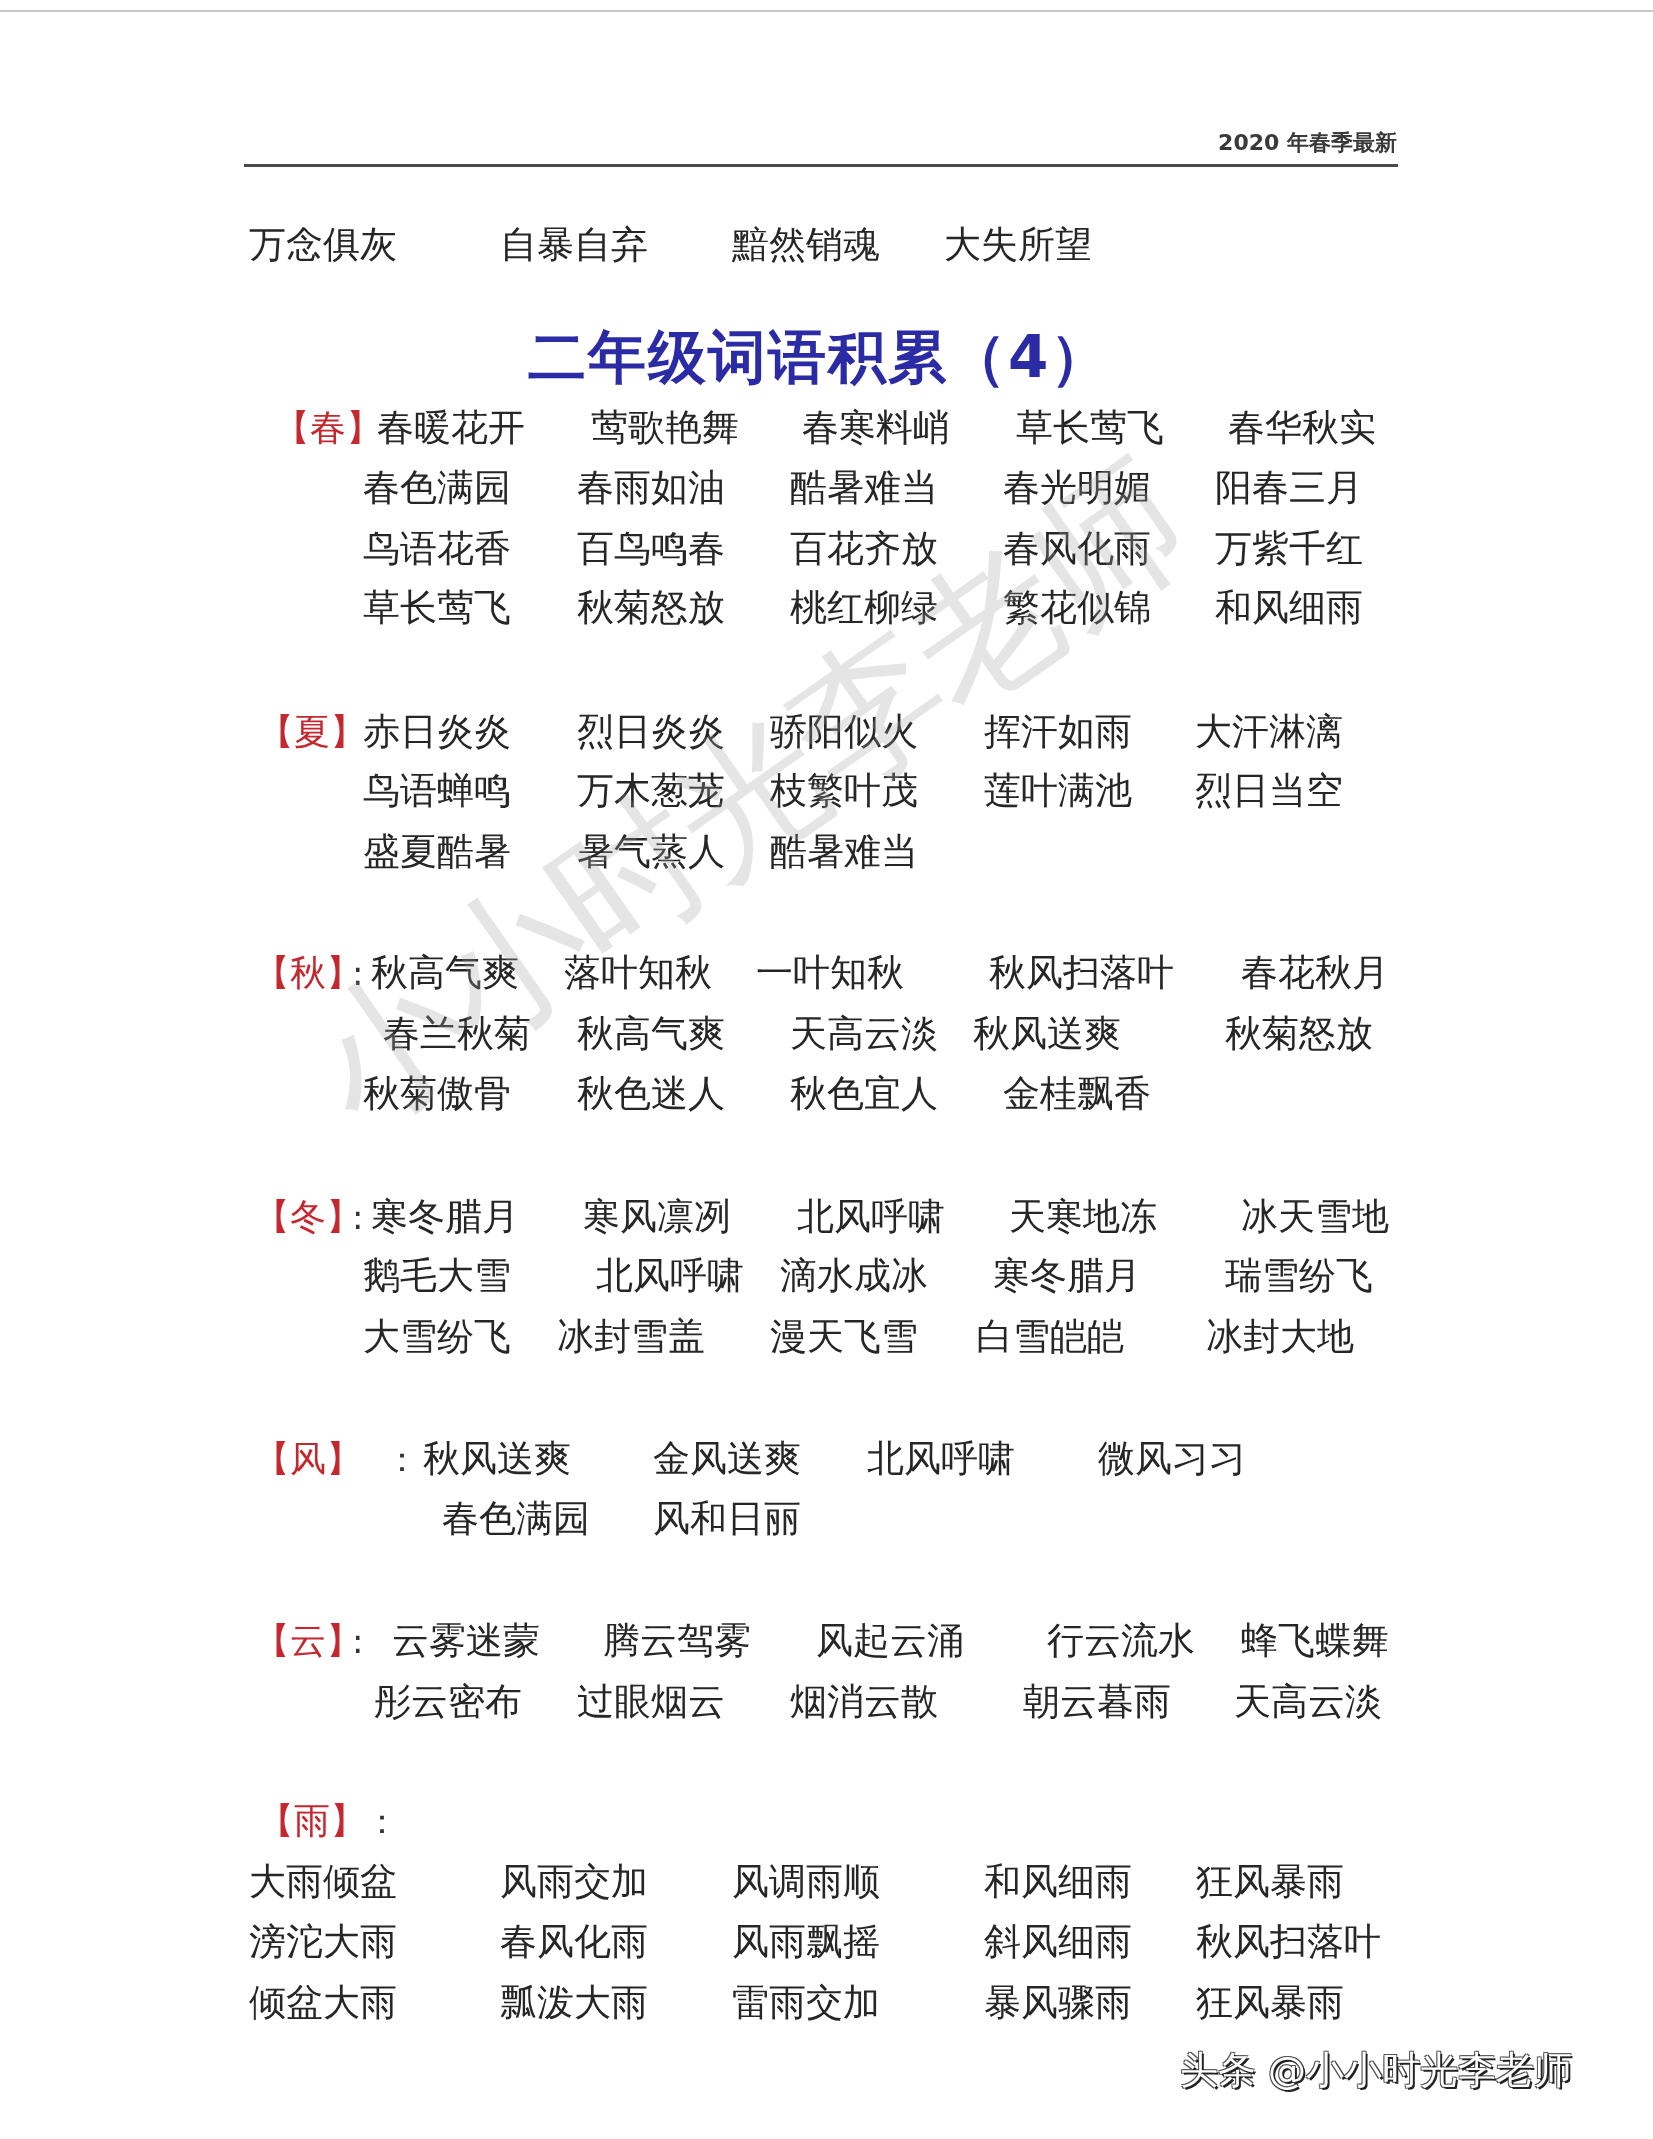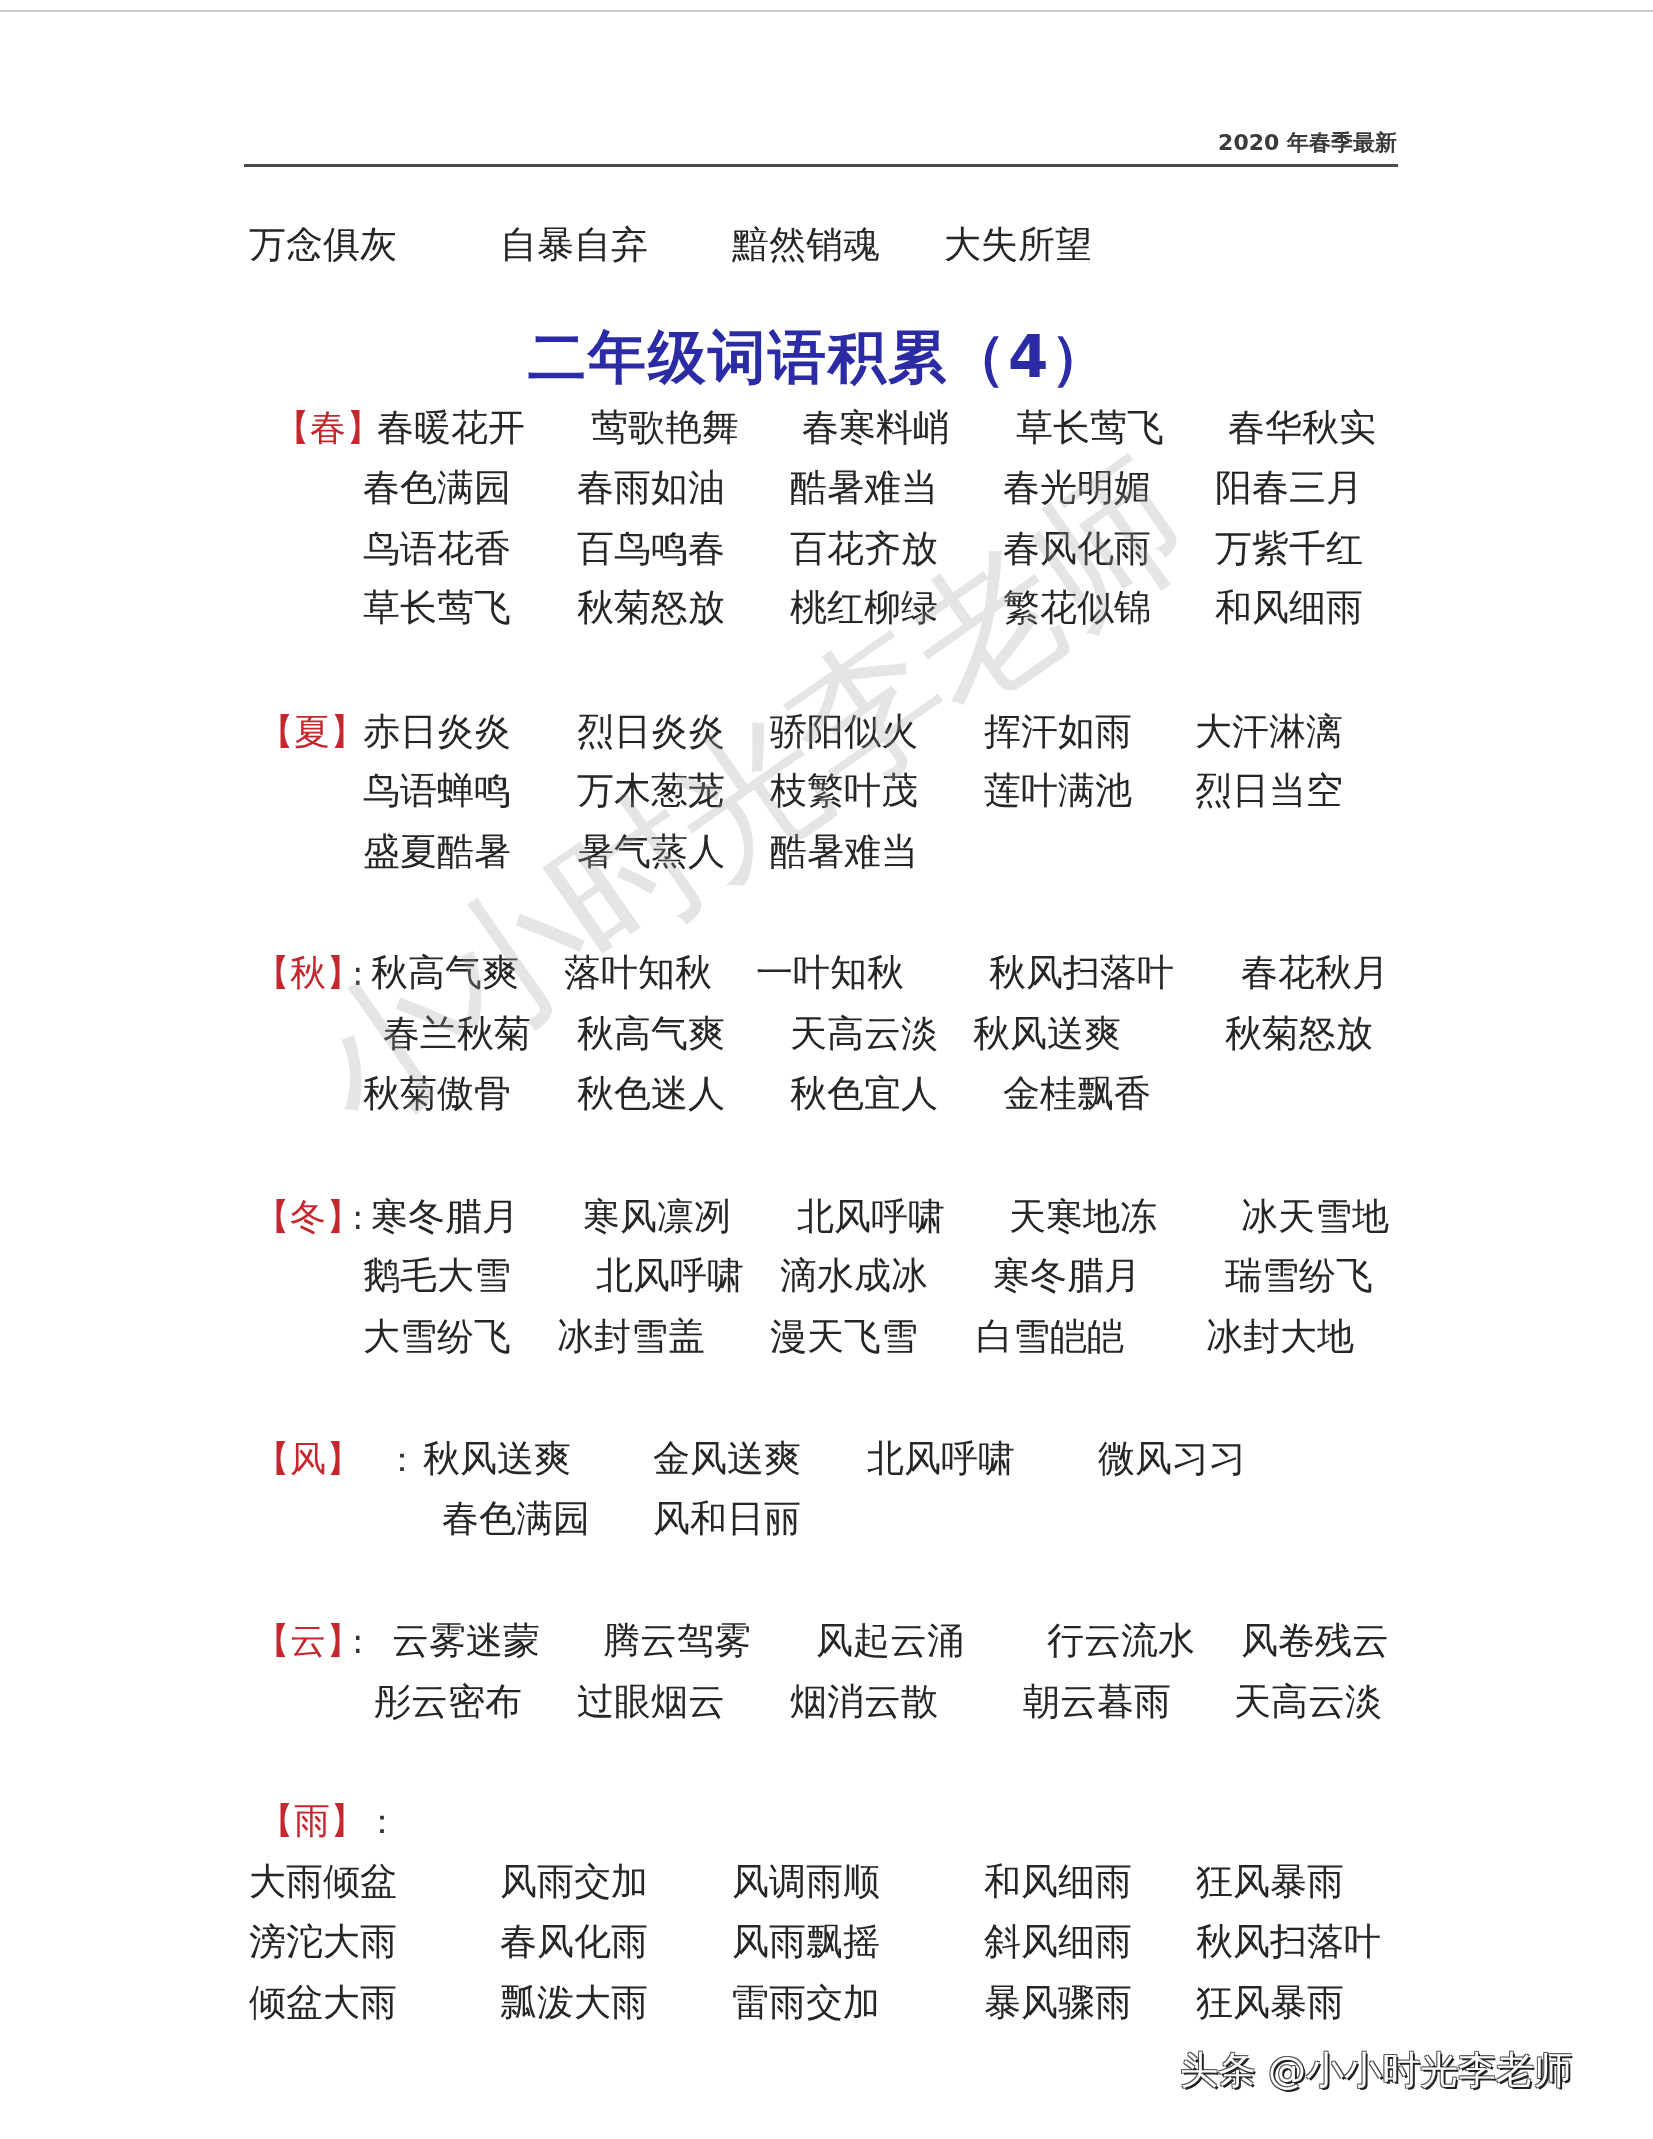--- a/index.html
+++ b/index.html
@@ -123,21 +123,21 @@
 <div class="w" style="left:1098px;top:1459px">微风习习</div>
 <div class="w" style="left:442px;top:1519px">春色满园</div>
 <div class="w" style="left:653px;top:1519px">风和日丽</div>
 
 <div class="br" style="left:254px;top:1641px">【云】</div>
 <div class="colon" style="left:352px;top:1641px">:</div>
 <div class="w" style="left:392px;top:1641px">云雾迷蒙</div>
 <div class="w" style="left:603px;top:1641px">腾云驾雾</div>
 <div class="w" style="left:816px;top:1641px">风起云涌</div>
 <div class="w" style="left:1047px;top:1641px">行云流水</div>
-<div class="w" style="left:1241px;top:1641px">风卷残云</div>
+<div class="w" style="left:1241px;top:1641px">蜂飞蝶舞</div>
 <div class="w" style="left:374px;top:1702px">彤云密布</div>
 <div class="w" style="left:577px;top:1702px">过眼烟云</div>
 <div class="w" style="left:790px;top:1702px">烟消云散</div>
 <div class="w" style="left:1023px;top:1702px">朝云暮雨</div>
 <div class="w" style="left:1234px;top:1702px">天高云淡</div>
 
 <div class="br" style="left:258px;top:1821px">【雨】</div>
 <div class="colon" style="left:365px;top:1821px">：</div>
 <div class="w" style="left:249px;top:1882px">大雨倾盆</div>
 <div class="w" style="left:500px;top:1882px">风雨交加</div>

